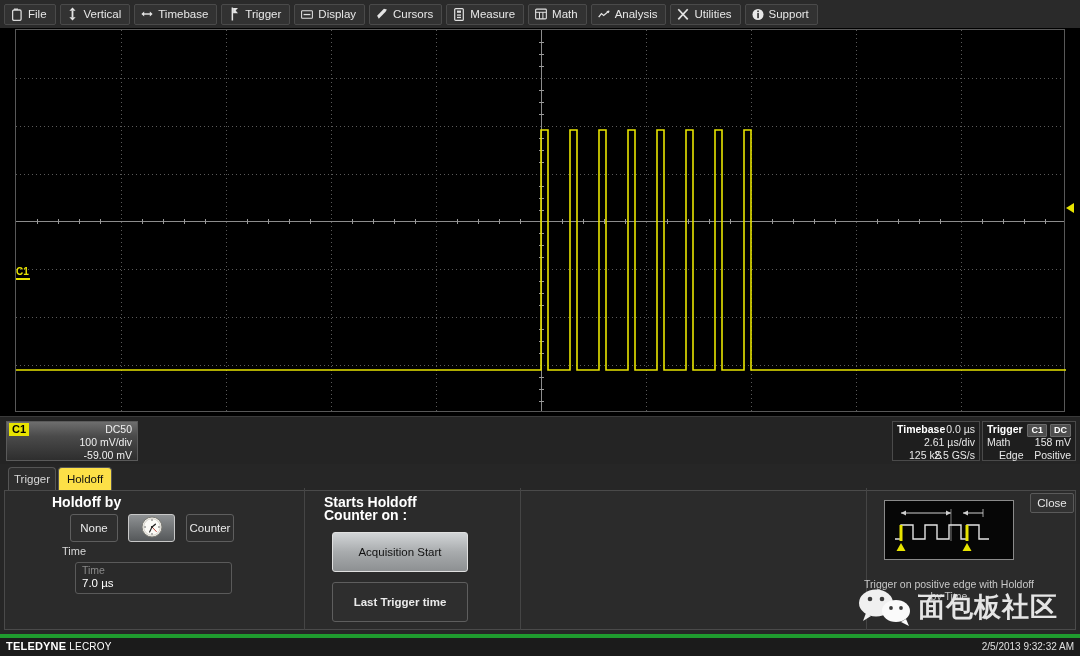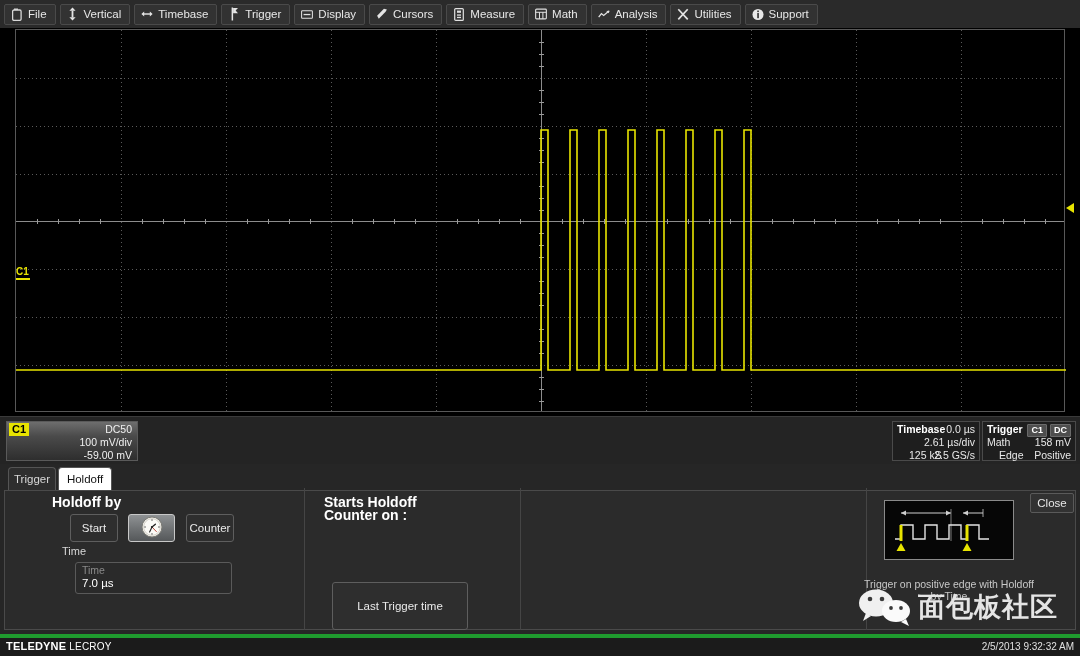--- a/index.html
+++ b/index.html
@@ -123,21 +123,21 @@
   }
   #tabrow { position: absolute; left: 0; top: 0; width: 1080px; height: 26px; background: #262626; }
   .tab {
     position: absolute; top: 3px; height: 23px;
     border: 1px solid #555; border-bottom: none;
     border-radius: 4px 4px 0 0;
     display: flex; align-items: center; justify-content: center;
     font-size: 11.5px; cursor: pointer;
   }
   .tab.inactive { background: #2e2e2e; color: #d8d8d8; }
-  .tab.active { background: #ffffff; color: #111; }
+  .tab.active { background: #fde047; color: #111; }
   #tab-trigger { left: 8px; width: 48px; }
   #tab-holdoff { left: 58px; width: 54px; }
 
   #dlg-body {
     position: absolute; left: 4px; top: 26px; width: 1072px; height: 140px;
     background: #2b2b2b; border: 1px solid #4a4a4a;
   }
   #close-btn {
     position: absolute; right: 6px; top: 5px; width: 44px; height: 20px;
     background: #323232; border: 1px solid #5a5a5a; border-radius: 2px;
@@ -482,21 +482,21 @@
     </div>
   </div>
 
   <div class="vsep" style="left:304px; top:488px; height:142px;"></div>
   <div class="vsep" style="left:520px; top:488px; height:142px;"></div>
   <div class="vsep" style="left:866px; top:488px; height:142px;"></div>
 
   <div class="section-label" style="left:52px; top:496px;">Holdoff by</div>
 
   <div class="ctl-btn" style="left:70px; top:514px; width:48px; height:28px;">
-    <span>Start</span>
+    <span>None</span>
   </div>
 
   <div class="ctl-btn sel-dark" style="left:128px; top:514px; width:47px; height:28px;">
     <span>
       <svg width="22" height="22" viewBox="0 0 22 22">
         <circle cx="11" cy="11" r="10" fill="#f2f0ea" stroke="#7a7a74" stroke-width="1"></circle>
         <circle cx="11" cy="11" r="8.3" fill="#fbfaf6" stroke="#c9c6bd" stroke-width="0.7"></circle>
         <line x1="11" y1="3.3" x2="11" y2="4.8" stroke="#333" stroke-width="0.9"></line>
         <line x1="11" y1="17.2" x2="11" y2="18.7" stroke="#333" stroke-width="0.9"></line>
         <line x1="3.3" y1="11" x2="4.8" y2="11" stroke="#333" stroke-width="0.9"></line>
@@ -516,22 +516,25 @@
   <div class="sub-label" style="left:62px; top:545px;">Time</div>
 
   <div id="holdoff-time-field">
     <span class="f-lab">Time</span>
     <span class="f-val">7.0 µs</span>
   </div>
 
   <div class="section-label" style="left:324px; top:496px;">Starts Holdoff
 Counter on :</div>
 
-
-  <div class="ctl-btn" style="left:332px; top:582px; width:136px; height:48px;">
+  <div class="ctl-btn selected" style="left:332px; top:532px; width:136px; height:40px;">
+    <span>Acquisition Start</span>
+  </div>
+
+  <div class="ctl-btn" style="left:332px; top:582px; width:136px; height:40px;font-weight:bold;">
     <span>Last Trigger time</span>
   </div>
 
   <div id="illus">
     <svg width="128" height="58" viewBox="0 0 128 58">
 
       <line x1="16" y1="12" x2="66" y2="12" stroke="#cfcfcf" stroke-width="1"></line>
       <path d="M16 12 L21 9.4 L21 14.6 Z" fill="#cfcfcf"></path>
       <path d="M66 12 L61 9.4 L61 14.6 Z" fill="#cfcfcf"></path>
       <line x1="66" y1="8" x2="66" y2="40" stroke="#9a9a9a" stroke-width="0.8"></line>

